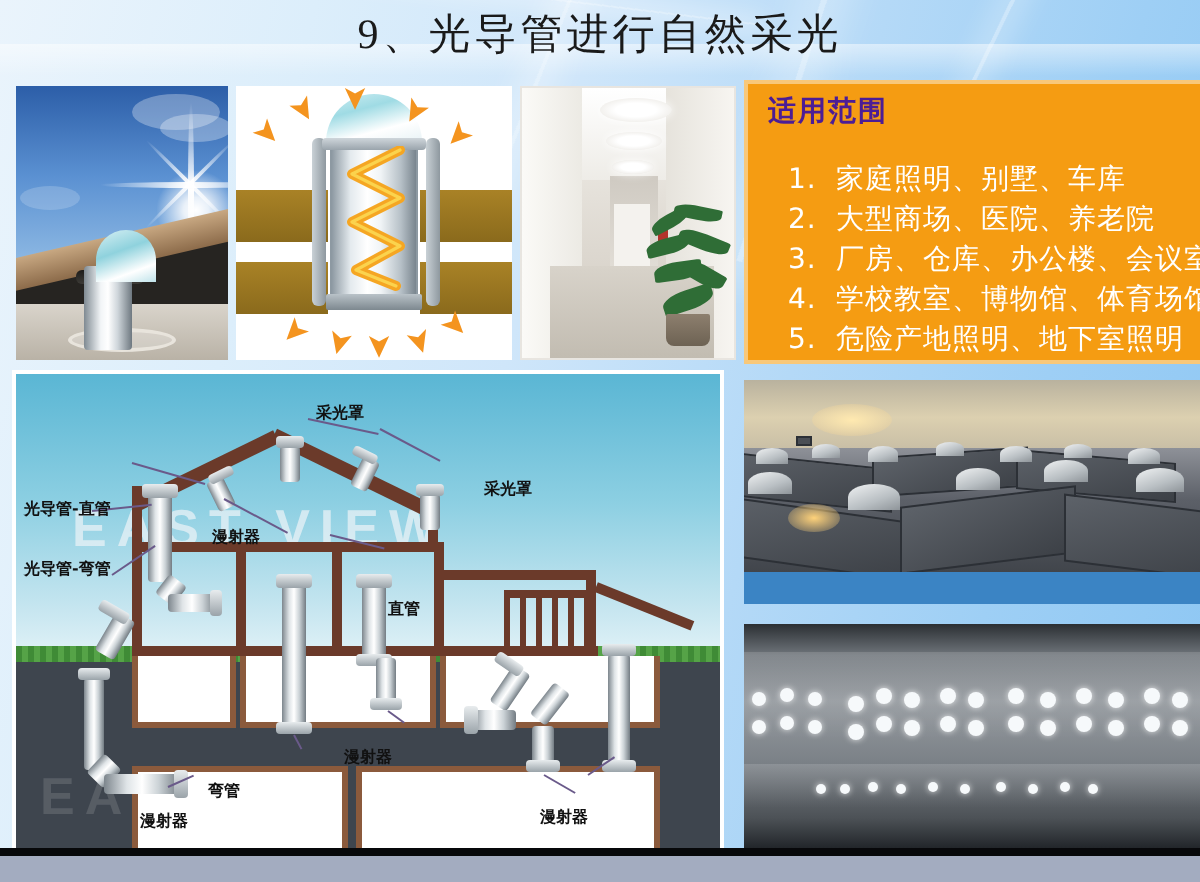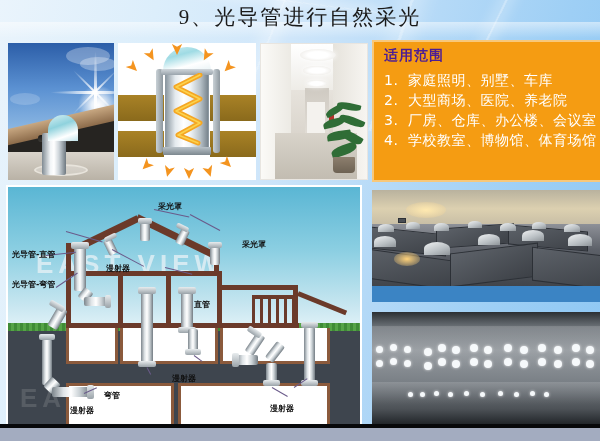--- a/index.html
+++ b/index.html
@@ -118,21 +118,21 @@
   .pot { position:absolute; right:10px; bottom:0; width:22px; height:16px;
          background:linear-gradient(180deg,#8d7f6e,#6d6253); border-radius:1px 1px 4px 4px; }
 
   
   .scope-box {
     position:absolute; left:372px; top:40px; width:228px; height:142px;
     background:#f59c12; border:2px solid #f8c87a; border-right:none; overflow:hidden;
   }
   .scope-title { color:#4c1d95; font-size:14px; font-weight:bold; padding:5px 0 1px 10px;
                  font-family:"DejaVu Sans",sans-serif; letter-spacing:1px; }
-  .scope-list { list-style:none; padding:0 14px 0 6px; margin:4px; }
+  .scope-list { list-style:none; padding:0 14px 0 6px; margin:14px; }
   .scope-list li { color:#ffffff; font-size:14px; line-height:20px; white-space:nowrap;
                    font-family:"DejaVu Sans",sans-serif; letter-spacing:.5px; }
   .scope-num { display:inline-block; width:24px; }
 
   
   .diagram {
     position:absolute; left:6px; top:185px; width:356px; height:250px;
     background:linear-gradient(180deg,#5ab6d4 0%,#8ccfe2 26%,#c7e6f0 48%,#eef8fb 62%,#ffffff 70%,#ffffff 100%);
     border:2px solid #ffffff; overflow:hidden;
   }
@@ -272,20 +272,21 @@
   </div>
 </div>
 
 <div class="scope-box">
   <div class="scope-title">适用范围</div>
   <ul class="scope-list">
     <li><span class="scope-num">1.</span><span>家庭照明、别墅、车库</span></li>
     <li><span class="scope-num">2.</span><span>大型商场、医院、养老院</span></li>
     <li><span class="scope-num">3.</span><span>厂房、仓库、办公楼、会议室</span></li>
     <li><span class="scope-num">4.</span><span>学校教室、博物馆、体育场馆</span></li>
+    <li><span class="scope-num">5.</span><span>危险产地照明、地下室照明</span></li>
   </ul>
 </div>
 
 <div class="diagram">
 
   <div class="wm wm1">EAST VIEW</div>
   <div class="wm wm3">EAST VIEW</div>
 
   <div class="diag-ground"></div>
   <div class="diag-grass"></div>

